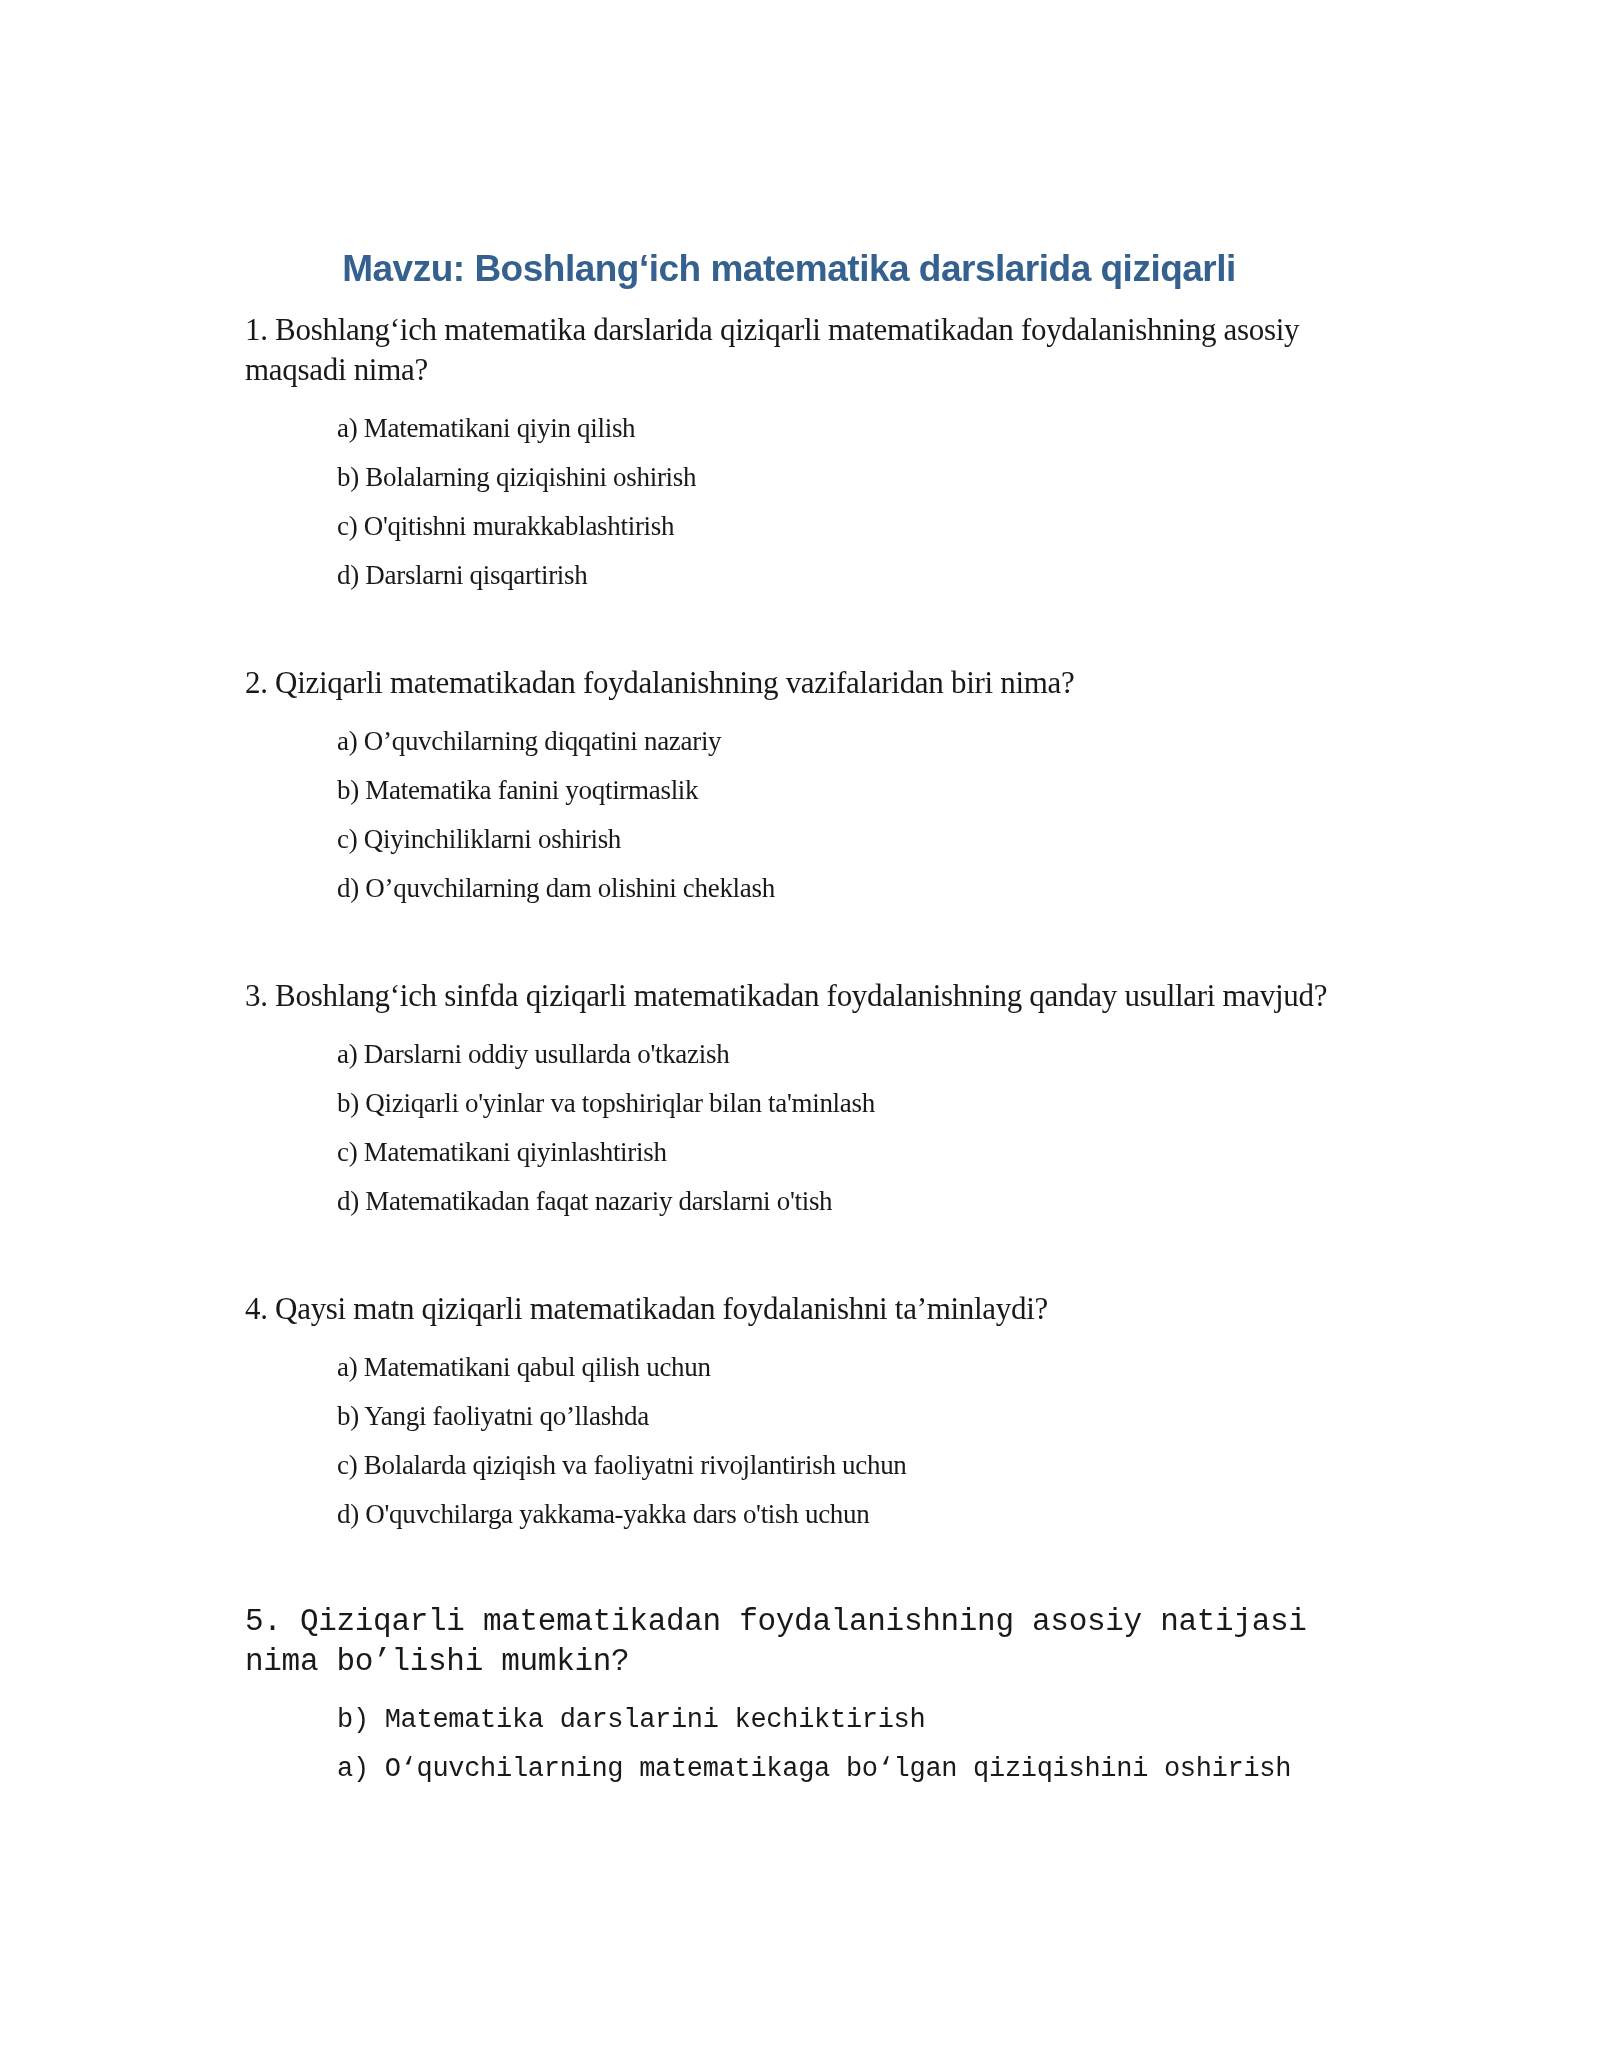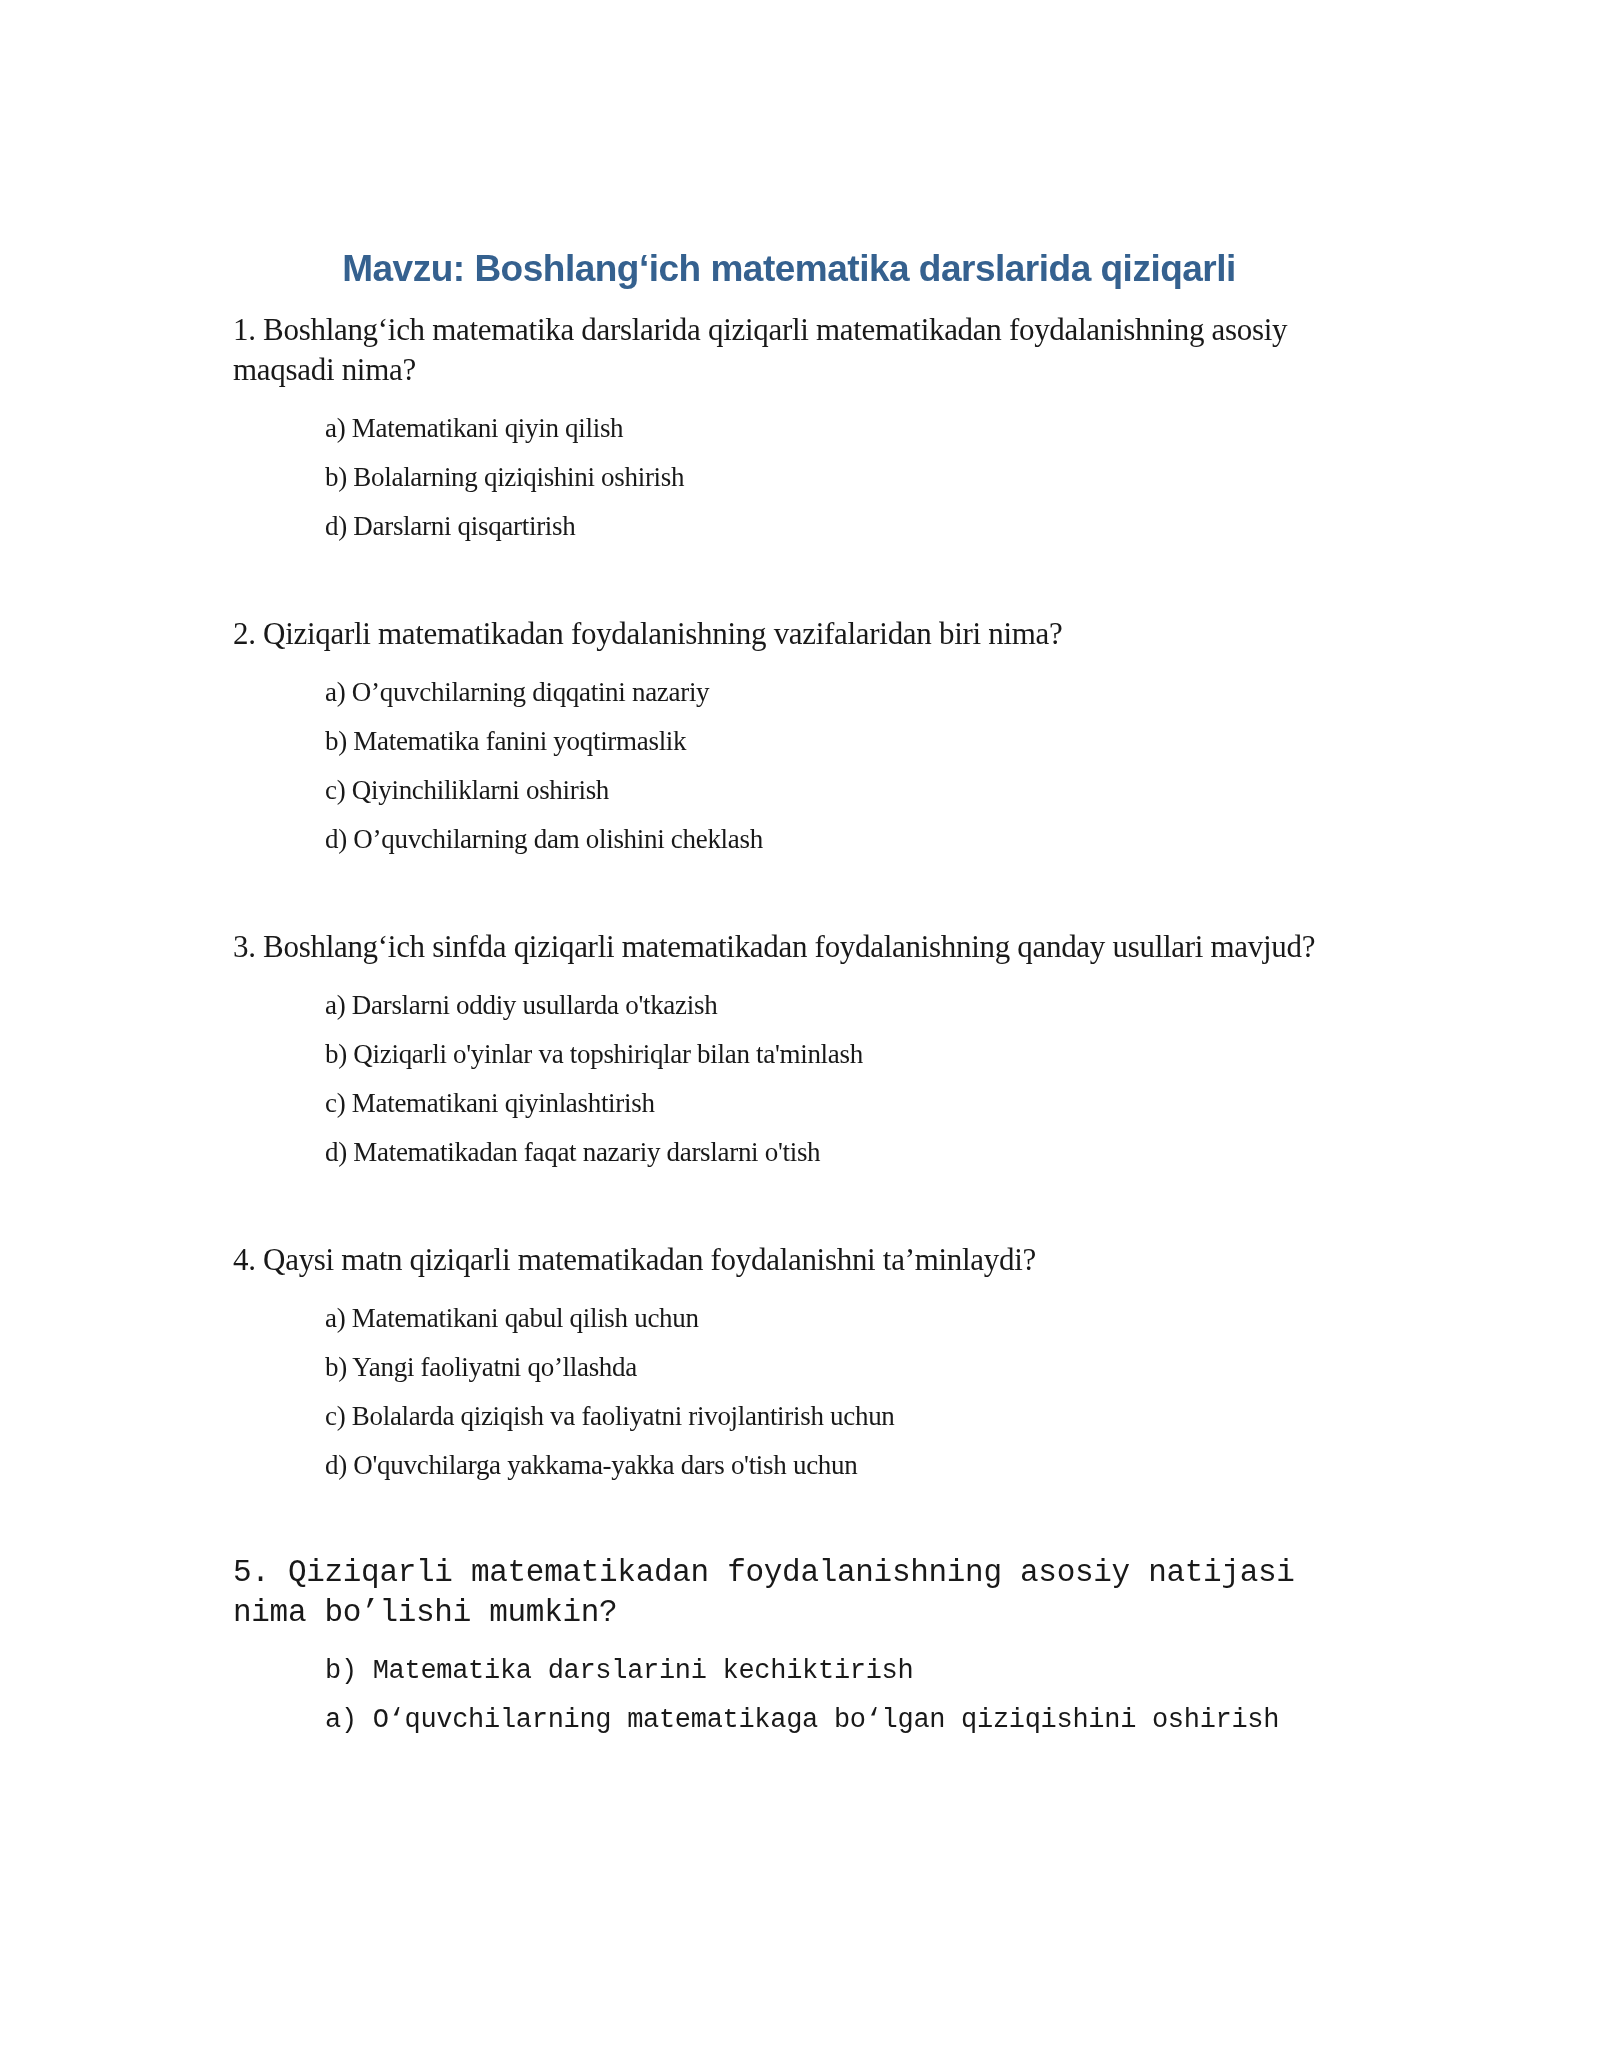--- a/index.html
+++ b/index.html
@@ -24,21 +24,21 @@
     font-family: "Liberation Sans", sans-serif;
     font-weight: 700;
     font-size: 37px;
     line-height: 62px;
     letter-spacing: -0.5px;
     text-align: center;
     color: #35618F;
     margin: 0 0 10px 0;
   }
   .question {
-    margin: 0 0 68px 0;
+    margin: 0 0 68px 12px;
   }
   .question:last-child {
     margin-bottom: 0;
     font-family: Liberation Mono, monospace;
   }
   .q-text {
     font-size: 31px;
     line-height: 40px;
     letter-spacing: -0.3px;
     margin: 0 0 18px 0;
@@ -56,20 +56,21 @@
 <div class="doc">
 
   <div class="title" style="color: rgb(53, 97, 143);">
     <div>Mavzu: Boshlang‘ich matematika darslarida qiziqarli</div>
   </div>
 
   <section class="question">
     <p class="q-text">1. Boshlang‘ich matematika darslarida qiziqarli matematikadan foydalanishning asosiy maqsadi nima?</p>
     <p class="option">a) Matematikani qiyin qilish</p>
     <p class="option">b) Bolalarning qiziqishini oshirish</p>
+    <p class="option">c) O'qitishni murakkablashtirish</p>
     <p class="option">d) Darslarni qisqartirish</p>
   </section>
 
   <section class="question">
     <p class="q-text">2. Qiziqarli matematikadan foydalanishning vazifalaridan biri nima?</p>
     <p class="option">a) O’quvchilarning diqqatini nazariy</p>
     <p class="option">b) Matematika fanini yoqtirmaslik</p>
     <p class="option">c) Qiyinchiliklarni oshirish</p>
     <p class="option">d) O’quvchilarning dam olishini cheklash</p>
   </section>

